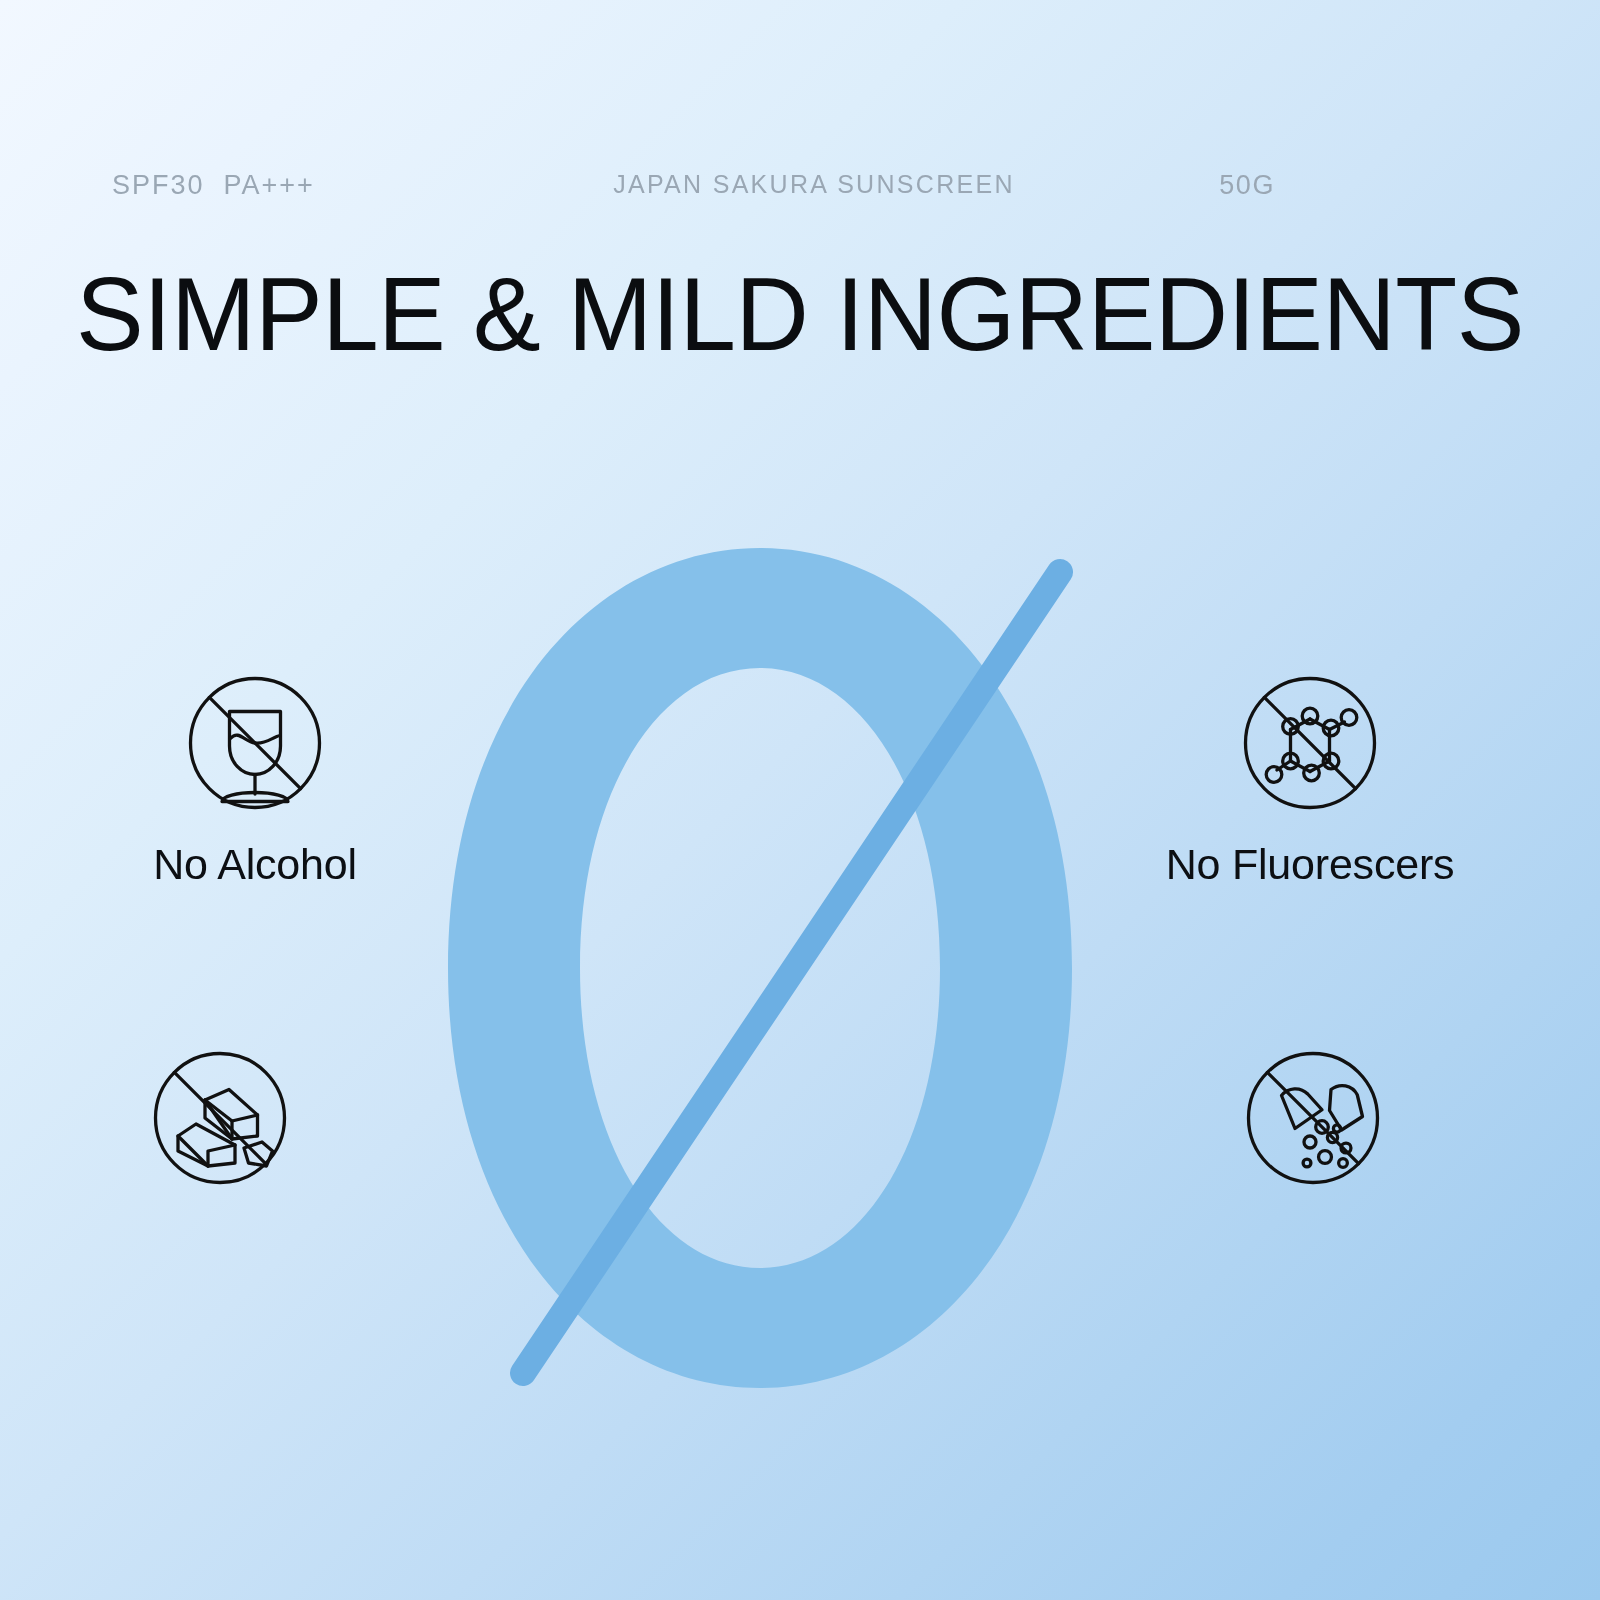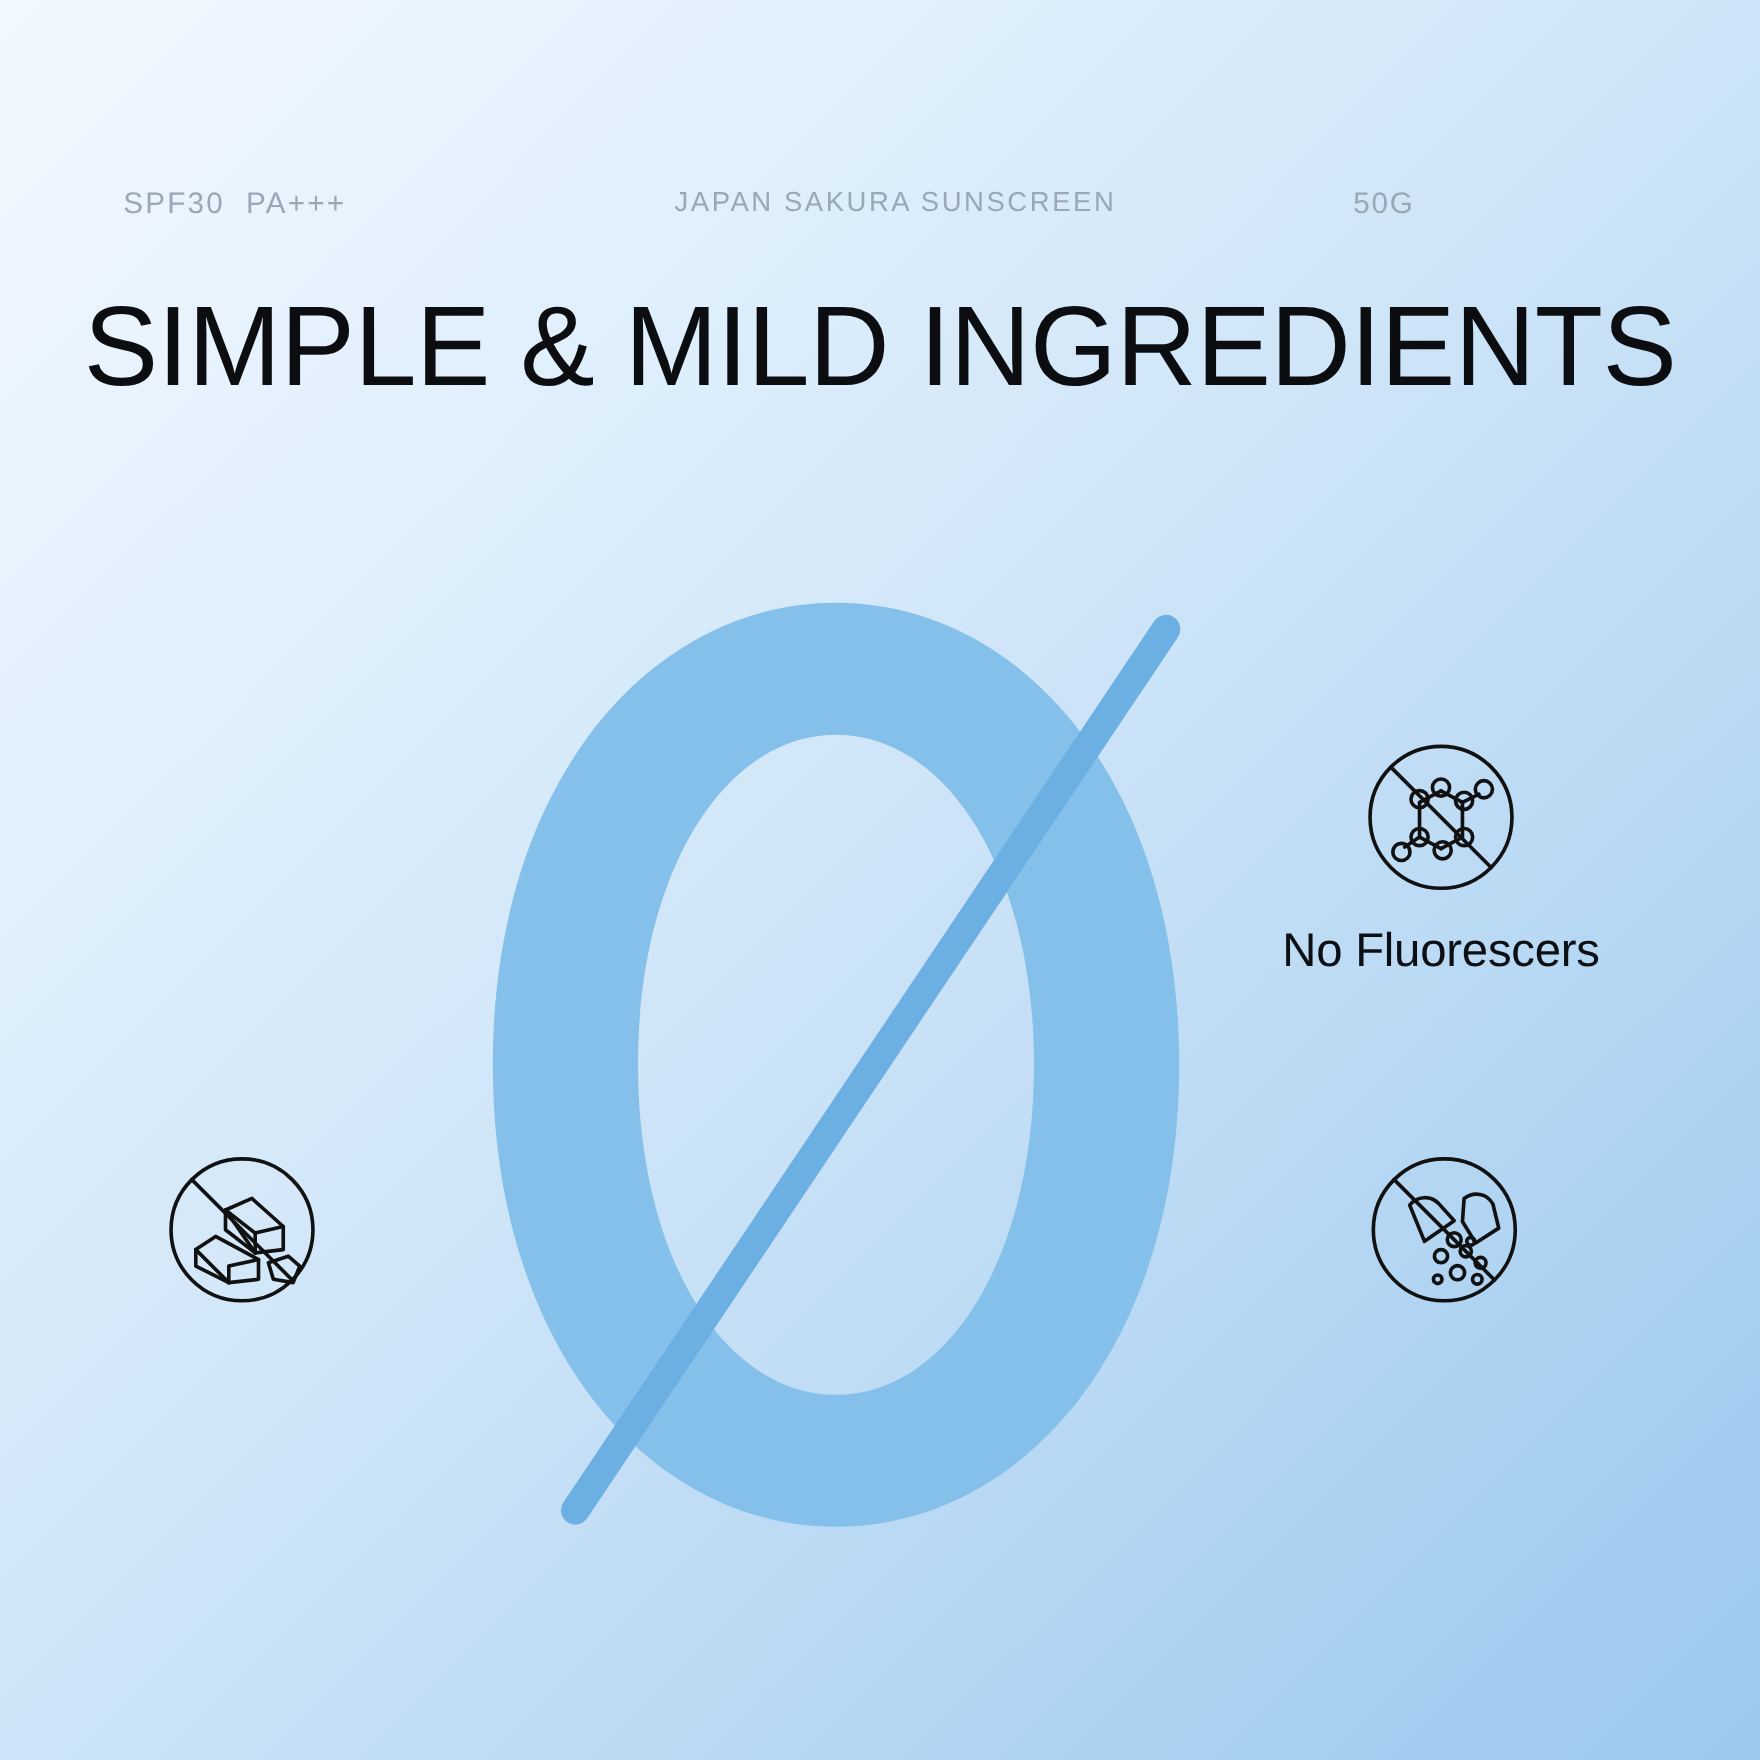--- a/index.html
+++ b/index.html
@@ -29,21 +29,21 @@
   .hdr-left{
     position:absolute;left:112px;top:0;
     font-size:27px;letter-spacing:2.0px;color:#9aa7b4;font-weight:400;
     white-space:pre;
   }
   .hdr-center{
     position:absolute;left:14px;top:0;width:1600px;text-align:center;
     font-size:25px;letter-spacing:2.3px;color:#9aa7b4;font-weight:400;
   }
   .hdr-right{
-    position:absolute;right:140px;top:0;
+    position:absolute;right:151px;top:0;
     font-size:27px;letter-spacing:1.6px;color:#9aa7b4;font-weight:400;text-align:right;
   }
   
   .title{
     position:absolute;left:0;top:263px;width:1600px;text-align:center;
     font-size:103px;line-height:1.0;
     font-weight:300;color:#0b0d10;
     letter-spacing:-0.5px;
     font-family:"Liberation Sans", sans-serif;
     transform:scaleX(0.985);
@@ -98,20 +98,38 @@
                C 219 148 140 272 140 448
                C 140 624 219 748 320 748
                C 421 748 500 624 500 448
                C 500 272 421 148 320 148
                Z"></path>
 
       <line x1="83" y1="853" x2="620" y2="52" stroke="#6cafe3" stroke-width="26" stroke-linecap="round"></line>
     </svg>
   </div>
 
+  <div class="feature" id="f0">
+    <div class="badge">
+      <svg viewBox="0 0 100 100" xmlns="http://www.w3.org/2000/svg" fill="none" stroke="#111111" stroke-width="2.2" stroke-linecap="round" stroke-linejoin="round">
+        <circle cx="50" cy="50" r="43"></circle>
+
+        <path d="M 33 29 L 67 29 L 67 52 C 67 63 59 71 50 71 C 41 71 33 63 33 52 Z"></path>
+
+        <path d="M 33.6 47 C 39 41 43 49 50 50 C 57 51 62 46 66.6 45"></path>
+
+        <line x1="50" y1="71" x2="50" y2="84"></line>
+
+        <path d="M 28 89 C 28 85.5 37.8 83 50 83 C 62.2 83 72 85.5 72 89 C 72 89 62.2 89 50 89 C 37.8 89 28 89 28 89 Z"></path>
+
+        <line x1="19.6" y1="19.6" x2="80.4" y2="80.4"></line>
+      </svg>
+    </div>
+    <div class="flabel">No Alcohol</div>
+  </div>
 
   <div class="feature" id="f1">
     <div class="badge">
       <svg viewBox="0 0 100 100" xmlns="http://www.w3.org/2000/svg" fill="none" stroke="#111111" stroke-width="2.2" stroke-linecap="round" stroke-linejoin="round">
         <circle cx="50" cy="50" r="43"></circle>
 
         <g>
           <path d="M 40 38 L 56 31 L 75 48 L 75 62 L 58 64 Z"></path>
           <path d="M 40 38 L 40 50 L 58 64"></path>
           <path d="M 58 64 L 58 52 L 75 48"></path>

